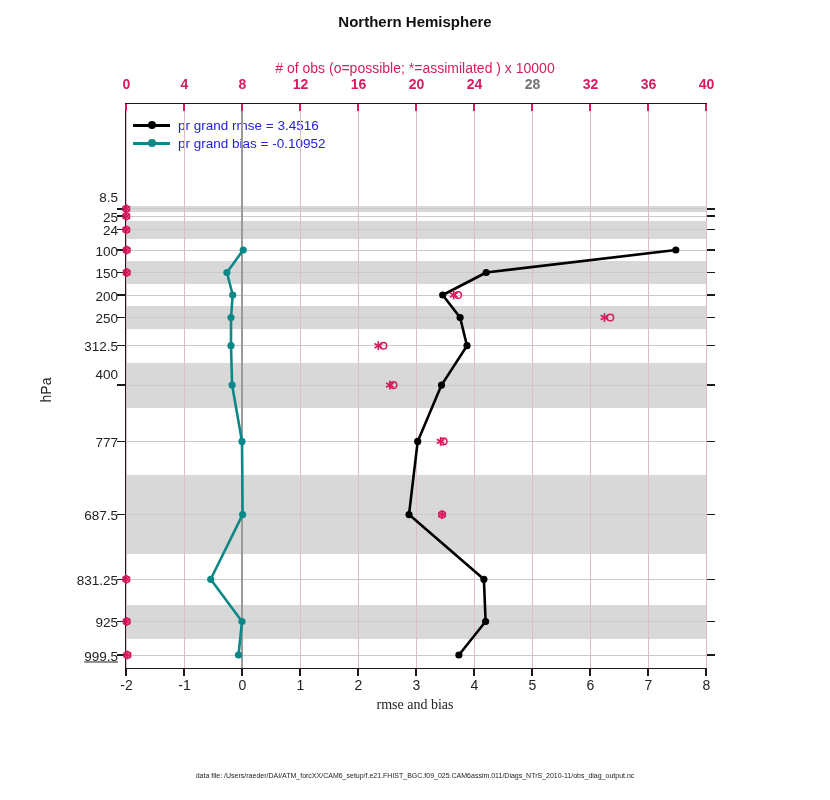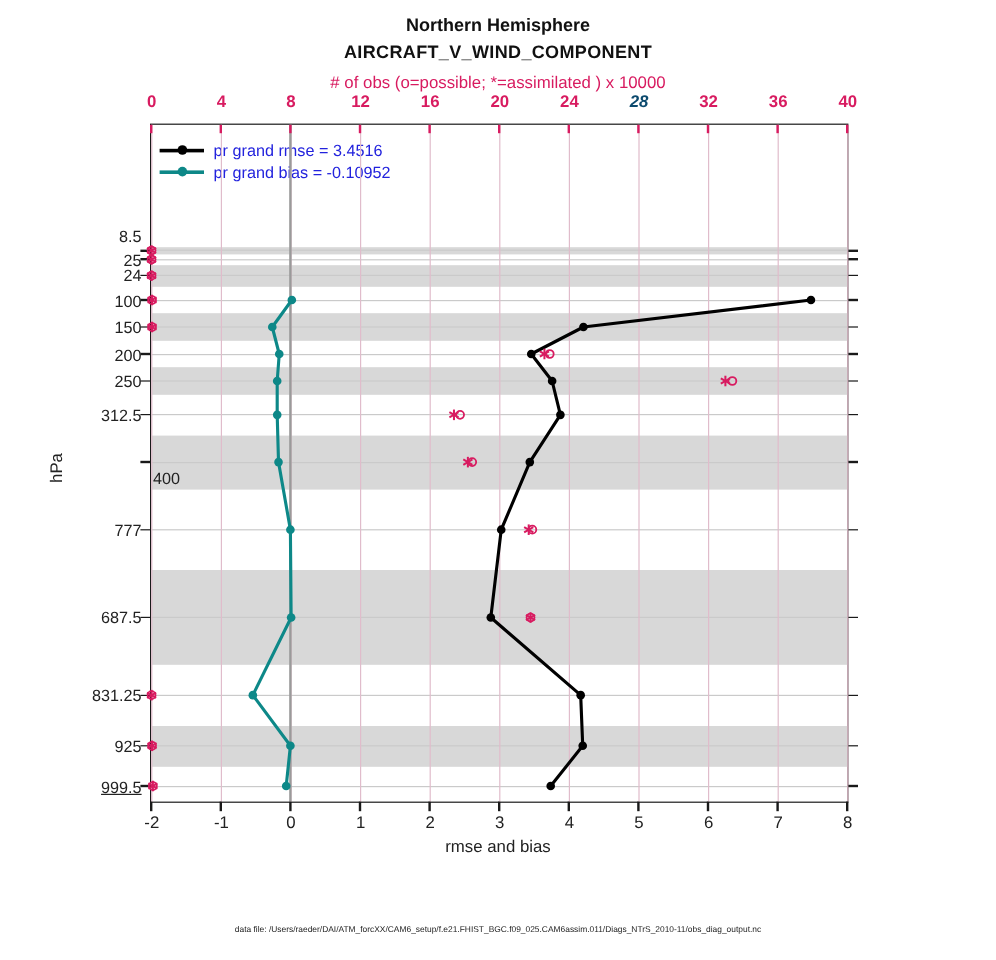--- a/index.html
+++ b/index.html
@@ -23,51 +23,50 @@
   .tick-right{position:absolute;left:581px;width:8px;height:1.5px;background:#1a1a1a;}
   .toplabel{position:absolute;top:76px;transform:translateX(-50%);
             font-size:14px;font-weight:bold;color:#d81b60;}
   .bottomlabel{position:absolute;top:677px;transform:translateX(-50%);
             font-size:14px;color:#222;}
   .leftlabel{position:absolute;left:0;width:118px;text-align:right;
             font-size:13.5px;color:#222;transform:translateY(-50%);}
   .ylab{position:absolute;left:34px;top:382px;font-size:14px;color:#222;
         transform:rotate(-90deg);transform-origin:center;}
   .xlab{position:absolute;top:697px;left:0;right:0;text-align:center;
-        font-size:14px;color:#222;}
+        font-size:14px;color:#222;font-family:Liberation Serif, serif;}
   .daterange{position:absolute;top:719px;left:0;right:0;text-align:center;
         font-size:13.5px;color:#222;}
   .datafile{position:absolute;top:772px;left:0;right:0;text-align:center;
         font-size:7px;color:#222;}
   .legend{position:absolute;left:7px;top:12px;}
   .legend-row{display:flex;align-items:center;height:18px;}
   .legend-swatch{position:relative;width:37px;height:3px;margin-right:8px;}
   .legend-dot{position:absolute;left:50%;top:50%;width:8px;height:8px;border-radius:50%;
         transform:translate(-50%,-50%);}
   .legend-label{font-size:13.5px;color:#2222dd;white-space:pre;}
   svg.curves{position:absolute;left:0;top:0;width:580px;height:564px;overflow:visible;}
 </style>
 </head>
 <body>
 
 <div class="fig">
 
   <div class="title1">Northern Hemisphere</div>
-  <div class="title2">AIRCRAFT_V_WIND_COMPONENT</div>
   <div class="subtitle"># of obs (o=possible; *=assimilated ) x 10000</div>
 
   <div id="topLabels">
       <span class="toplabel" style="left: 126.5px; color: rgb(216, 27, 96);">0</span>
       <span class="toplabel" style="left: 184.5px; color: rgb(216, 27, 96);">4</span>
       <span class="toplabel" style="left: 242.5px; color: rgb(216, 27, 96);">8</span>
       <span class="toplabel" style="left: 300.5px; color: rgb(216, 27, 96);">12</span>
       <span class="toplabel" style="left: 358.5px; color: rgb(216, 27, 96);">16</span>
       <span class="toplabel" style="left: 416.5px; color: rgb(216, 27, 96);">20</span>
       <span class="toplabel" style="left: 474.5px; color: rgb(216, 27, 96);">24</span>
-      <span class="toplabel" style="left: 532.5px; color: #0c4a6e; font-style: italic;">28</span>
+      <span class="toplabel" style="left: 532.5px; color: #737373;">28</span>
       <span class="toplabel" style="left: 590.5px; color: rgb(216, 27, 96);">32</span>
       <span class="toplabel" style="left: 648.5px; color: rgb(216, 27, 96);">36</span>
       <span class="toplabel" style="left: 706.5px; color: rgb(216, 27, 96);">40</span>
     </div>
 
   <div class="plot" id="plot">
     <div class="legend">
       <div class="legend-row">
         <span class="legend-swatch" id="sw0" style="background: rgb(0, 0, 0);">
           <span class="legend-dot" id="dot0" style="background: rgb(0, 0, 0);"></span>
@@ -278,21 +277,21 @@
 
   <div id="leftLabels">
       <span class="leftlabel" style="top: 197px;">8.5</span>
       <span class="leftlabel" style="top: 216.727px;">25</span>
       <span class="leftlabel" style="top: 230.237px;">24</span>
       <span class="leftlabel" style="top: 250.5px;">100</span>
       <span class="leftlabel" style="top: 273.015px;">150</span>
       <span class="leftlabel" style="top: 295.53px;">200</span>
       <span class="leftlabel" style="top: 318.045px;">250</span>
       <span class="leftlabel" style="top: 346.189px;">312.5</span>
-      <span class="leftlabel" style="top: 399px; padding-left: 32px;">400</span>
+      <span class="leftlabel" style="top: 374px;">400</span>
       <span class="leftlabel" style="top: 441.877px;">777</span>
       <span class="leftlabel" style="top: 515.051px;">687.5</span>
       <span class="leftlabel" style="top: 579.782px;">831.25</span>
       <span class="leftlabel" style="top: 621.997px;">925</span>
       <span class="leftlabel" style="top: 655.545px; text-decoration: underline;">999.5</span>
     </div>
   <div class="ylab">hPa</div>
   <div id="bottomLabels">
       <span class="bottomlabel" style="left: 126.5px;">-2</span>
       <span class="bottomlabel" style="left: 184.5px;">-1</span>

